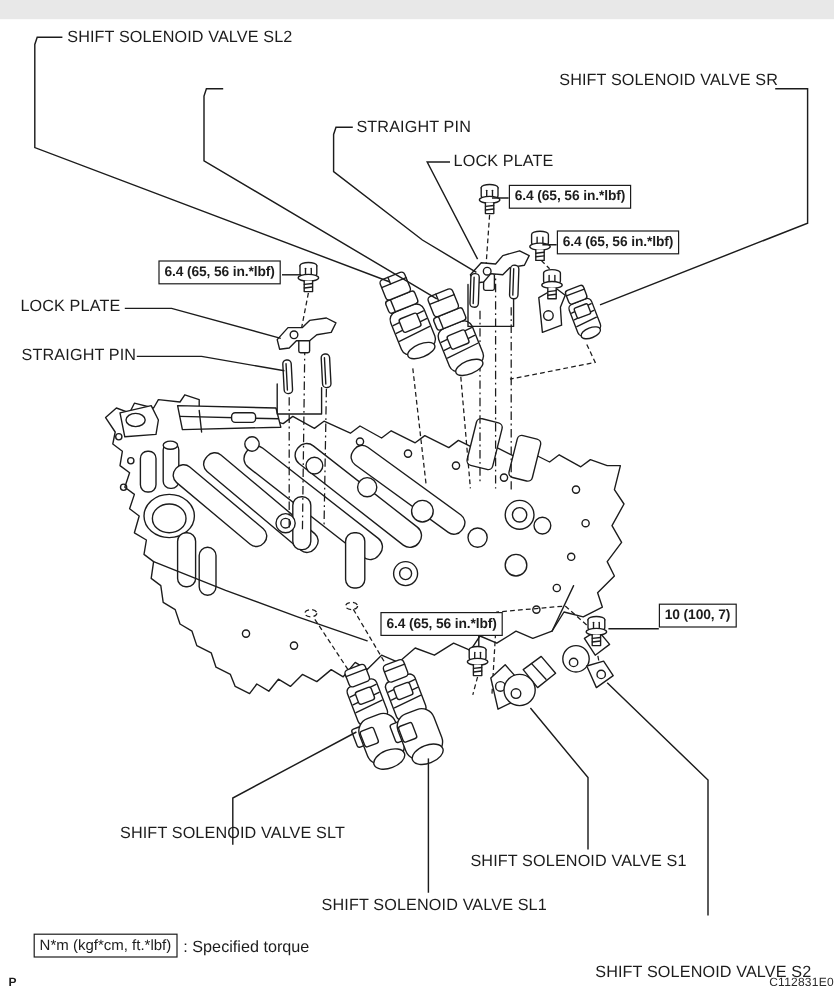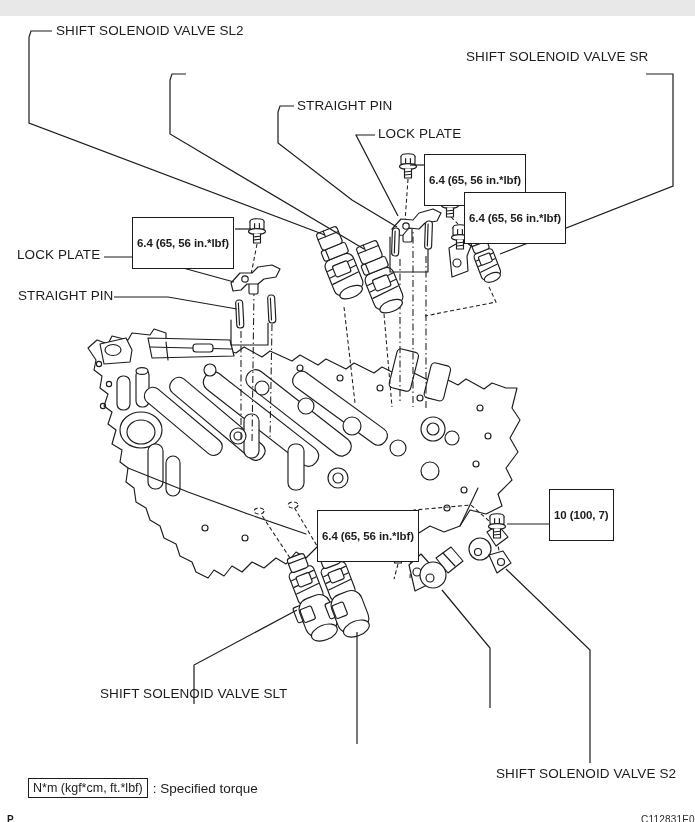--- a/index.html
+++ b/index.html
@@ -13,21 +13,21 @@
   svg .fw{stroke:#1c1c1c;fill:#ffffff;stroke-width:1.15;stroke-linejoin:round;stroke-linecap:round;}
   svg .ld{stroke:#1c1c1c;fill:none;stroke-width:1.2;stroke-linejoin:miter;stroke-linecap:butt;}
   svg .dsh{stroke:#1c1c1c;fill:none;stroke-width:1.05;stroke-dasharray:4 2.6;}
   svg .ddt{stroke:#1c1c1c;fill:none;stroke-width:1.05;stroke-dasharray:7 3 1.5 3;}
   .lbl{
     position:absolute;font-size:13.5px;line-height:14px;white-space:nowrap;
     letter-spacing:.1px;color:#1c1c1c;
   }
   .tq{
     position:absolute;border:1.6px solid #1c1c1c;background:#fff;
-    font-size:11.5px;font-weight:700;line-height:12px;padding:19px 4px;
+    font-size:11.5px;font-weight:700;line-height:12px;padding:3px 4px;
     white-space:nowrap;letter-spacing:-.1px;
   }
   .legend{position:absolute;left:28px;top:762px;display:flex;align-items:center;}
   .legend .ubox{
     border:1.4px solid #1c1c1c;padding:2px 4px;font-size:12.5px;line-height:14px;white-space:nowrap;
   }
   .legend .desc{margin-left:5px;font-size:13.5px;white-space:nowrap;}
   .pmark{position:absolute;left:7px;top:798px;font-size:10px;font-weight:700;}
   .figcode{position:absolute;left:641px;top:798px;font-size:10px;letter-spacing:.2px;color:#2a2a2a;}
 </style>
@@ -262,31 +262,33 @@
       <path class="ld" d="M464,188 L452,188"></path>
       <path class="ld" d="M235,213 L251,213"></path>
       <path class="ld" d="M399,514 L399,523"></path>
       <path class="ld" d="M549,508 L507,508"></path>
     </g>
   </svg>
 
   <div class="lbl" style="left:56px;top:8px">SHIFT SOLENOID VALVE SL2</div>
   <div class="lbl" style="left:297px;top:83px">STRAIGHT PIN</div>
   <div class="lbl" style="left:378px;top:111px">LOCK PLATE</div>
-  <div class="lbl" style="left:466px;top:34px">SHIFT SOLENOID VALVE SR</div>
+  <div class="lbl" style="left:466px;top:44px">SHIFT SOLENOID VALVE SR</div>
   <div class="lbl" style="left:17px;top:232px">LOCK PLATE</div>
   <div class="lbl" style="left:18px;top:273px">STRAIGHT PIN</div>
   <div class="lbl" style="left:100px;top:671px">SHIFT SOLENOID VALVE SLT</div>
-  <div class="lbl" style="left:496px;top:751px">SHIFT SOLENOID VALVE S2</div>
+  <div class="lbl" style="left:268px;top:731px">SHIFT SOLENOID VALVE SL1</div>
+  <div class="lbl" style="left:392px;top:695px">SHIFT SOLENOID VALVE S1</div>
+  <div class="lbl" style="left:496px;top:787px">SHIFT SOLENOID VALVE S2</div>
 
   <div class="tq" style="left:424px;top:138px">6.4 (65, 56 in.*lbf)</div>
   <div class="tq" style="left:464px;top:176px">6.4 (65, 56 in.*lbf)</div>
   <div class="tq" style="left:132px;top:201px">6.4 (65, 56 in.*lbf)</div>
   <div class="tq" style="left:317px;top:494px">6.4 (65, 56 in.*lbf)</div>
-  <div class="tq" style="left:549px;top:473px">10 (100, 7)</div>
+  <div class="tq" style="left:549px;top:487px">10 (100, 7)</div>
 
   <div class="legend">
     <span class="ubox">N*m (kgf*cm, ft.*lbf)</span>
     <span class="desc">: Specified torque</span>
   </div>
   <div class="pmark">P</div>
   <div class="figcode">C112831E01</div>
 
 </div>
 

